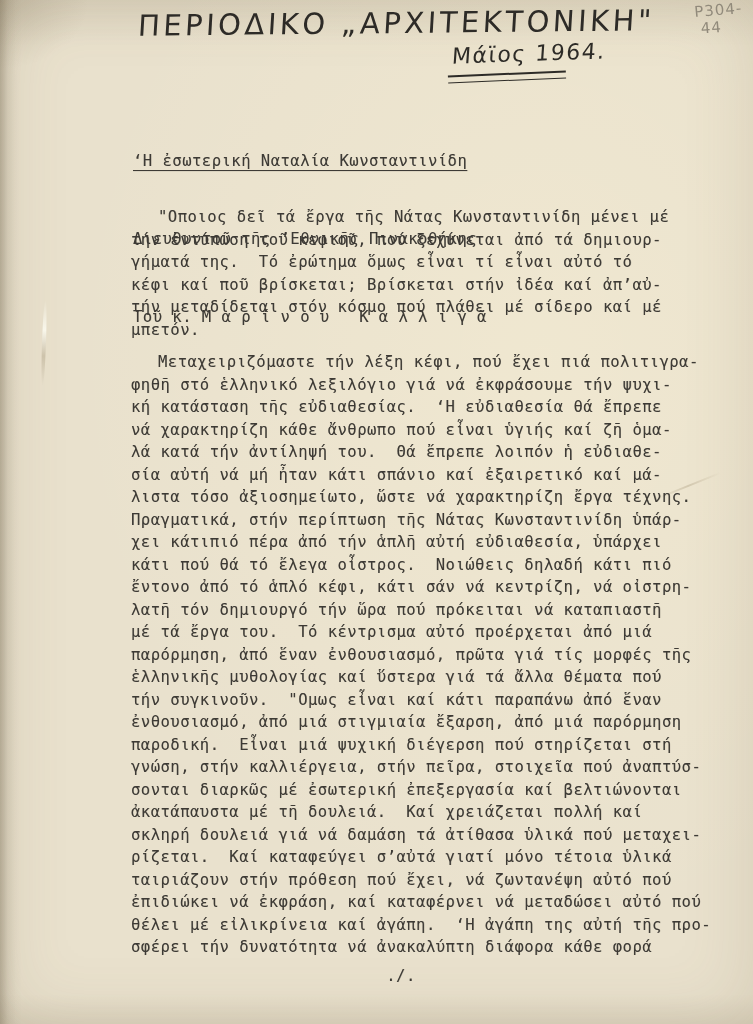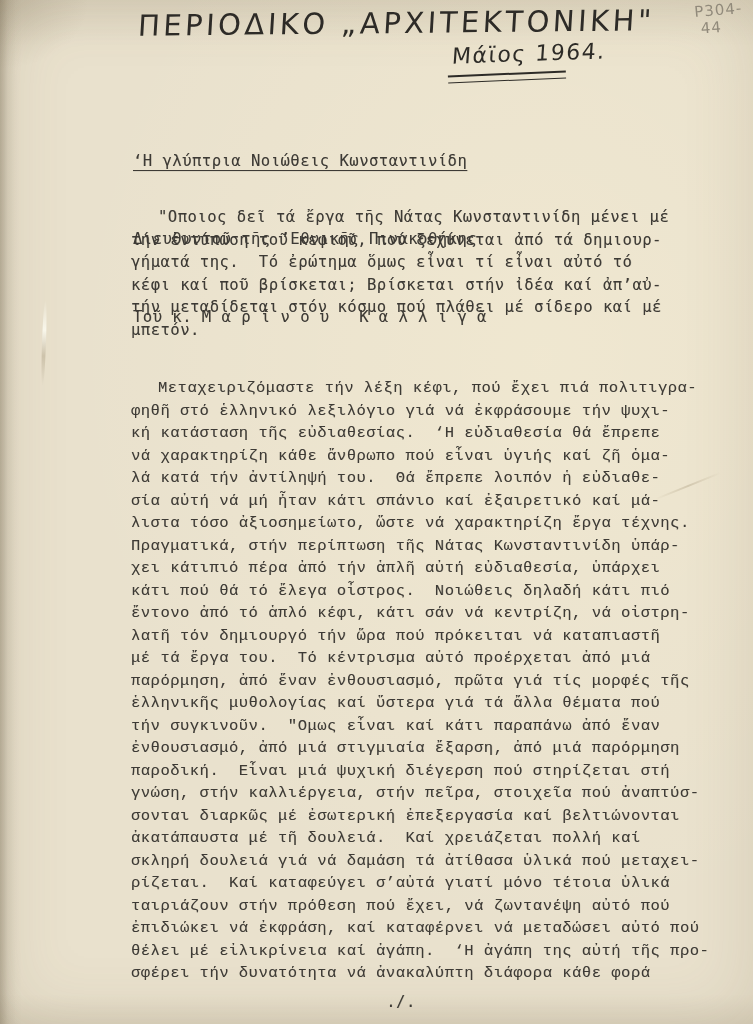--- a/index.html
+++ b/index.html
@@ -89,21 +89,21 @@
     font-size: 15.5px;
     line-height: 22.5px;
     letter-spacing: 0.5px;
     text-shadow: 0.3px 0.3px 0 rgba(61,58,53,0.30);
   }
   .typed-para {
     white-space: pre-wrap;
     text-indent: 27px;
     margin: 0;
   }
-  .typed-para + .typed-para { margin-top: 36px; font-family: Liberation Mono, monospace; }
+  .typed-para + .typed-para { margin-top: 10px; }
   .continuation-mark {
     margin-top: 6px;
     text-align: center;
     width: 540px;
   }
   
   .edge-left {
     position: absolute; left: 0; top: 0; width: 16px; height: 100%;
     background: linear-gradient(90deg, rgba(70,58,36,0.16), rgba(70,58,36,0.05) 45%, rgba(70,58,36,0));
   }
@@ -137,21 +137,21 @@
 
   <div class="hw hw-date">Μάϊος 1964.</div>
   <div class="hw-date-underline"></div>
 
   <div class="pencil-number">
     <div>Ρ304-</div>
     <div class="second">44</div>
   </div>
 
   <div class="typed-heading">
-    <div class="article-title">‘Η γλύπτρια Νοιώθεις Κωνσταντινίδη</div>
+    <div class="article-title">‘Η ἐσωτερική Ναταλία Κωνσταντινίδη</div>
     <div>Διευθυντοῦ τῆς ’Εθνικῆς Πινακοθήκης</div>
     <div>Τοῦ κ. Μ α ρ ί ν ο υ   Κ α λ λ ι γ ᾶ</div>
   </div>
 
   <div class="article-body">
     <p class="typed-para">"Οποιος δεῖ τά ἔργα τῆς Νάτας Κωνσταντινίδη μένει μέ
 τήν ἐντύπωση τοῦ κεφιοῦ, πού ξεχύνεται ἀπό τά δημιουρ-
 γήματά της.  Τό ἐρώτημα ὅμως εἶναι τί εἶναι αὐτό τό
 κέφι καί ποῦ βρίσκεται; Βρίσκεται στήν ἰδέα καί ἀπ’αὐ-
 τήν μεταδίδεται στόν κόσμο πού πλάθει μέ σίδερο καί μέ

